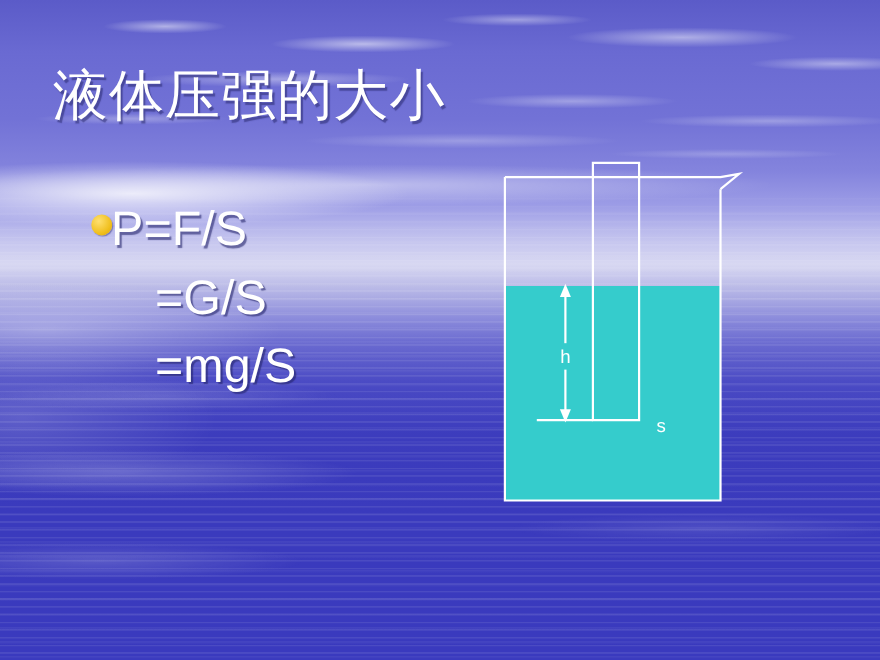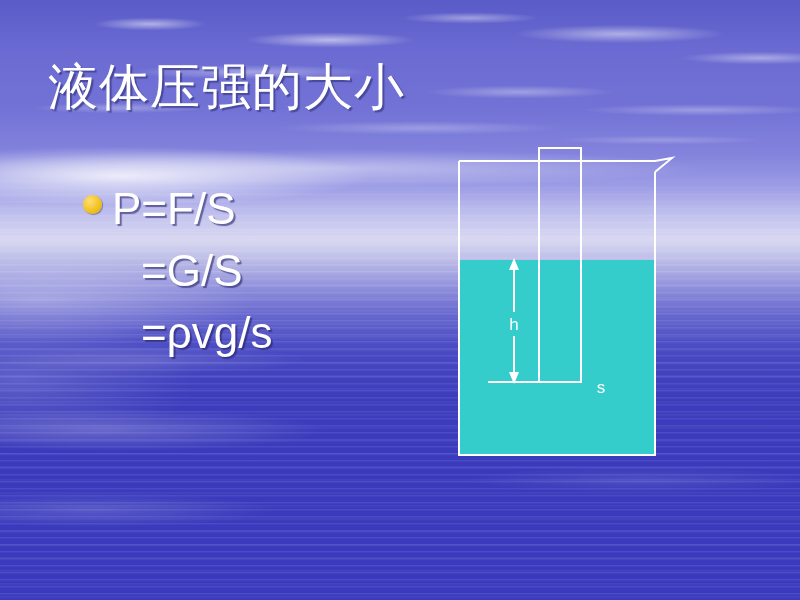--- a/index.html
+++ b/index.html
@@ -115,21 +115,21 @@
     position: absolute;
     left: 3px;
     top: 17px;
     width: 19px;
     height: 19px;
     border-radius: 50%;
     background: radial-gradient(circle at 36% 32%, #ffe070, #f0bf1d 62%, #d9a606 100%);
     box-shadow: 1px 1px 1px rgba(40,40,110,.45);
   }
   .body-line .line-text { position: absolute; top: 0; }
-  .body-line.first .line-text { left: 32px; }
+  .body-line.first .line-text { left: 21px; }
   .body-line.cont  .line-text { left: 61px; text-align: right; }
 
   
   .diagram { position: absolute; left: 440px; top: 130px; width: 260px; height: 350px; }
   .diagram svg { display: block; }
   .dlabel {
     fill: #ffffff;
     font-family: "Liberation Sans", sans-serif;
     font-size: 17px;
   }
@@ -150,24 +150,24 @@
 
     <div class="body-line first">
       <span class="bullet"></span>
       <span class="line-text">P=F/S</span>
     </div>
 
     <div class="body-line cont">
       <span class="line-text">=G/S</span>
     </div>
 
+    <div class="body-line cont">
+      <span class="line-text">=mg/S</span>
+    </div>
 
-    <div class="body-line cont">
-      <span class="line-text">=ρvg/s</span>
-    </div>
 
 
 
   </div>
 
   <div class="diagram">
     <svg width="260" height="350" viewBox="0 0 260 350">
 
       <rect x="19" y="130" width="196" height="195" fill="#35cccc"></rect>
 

